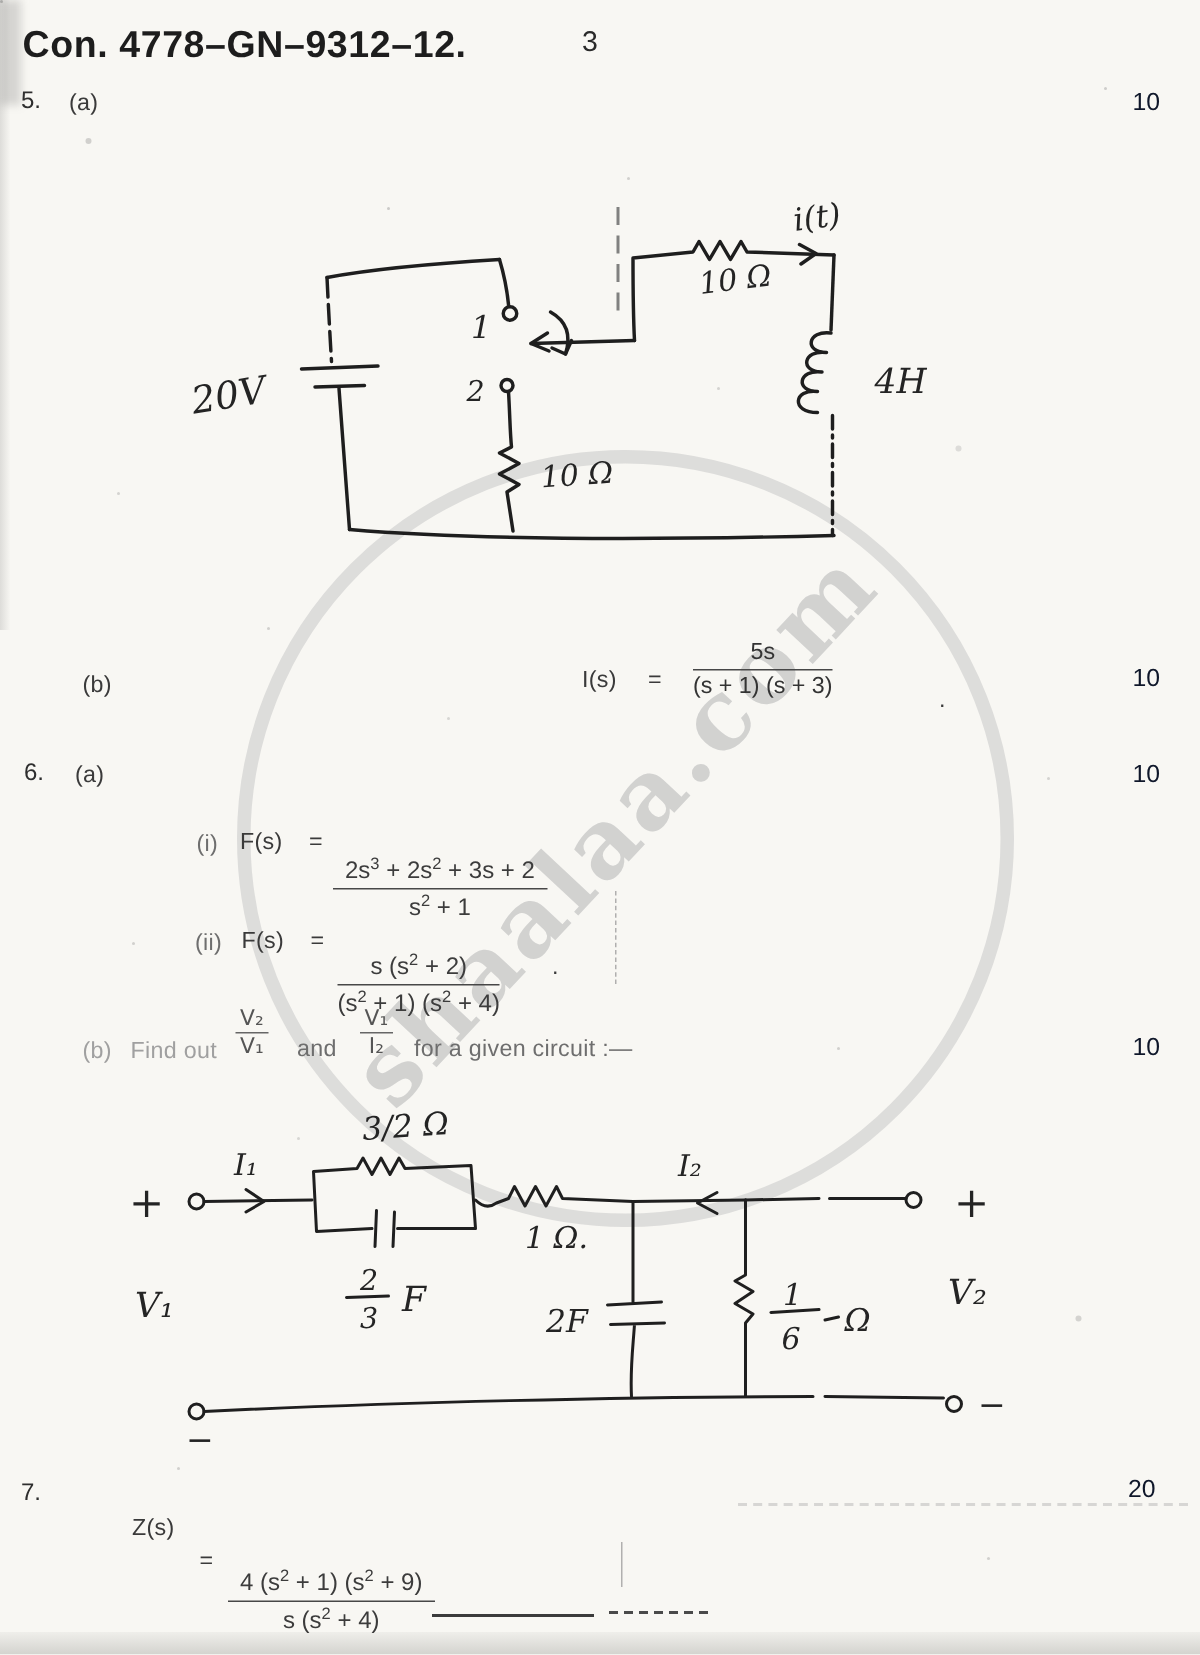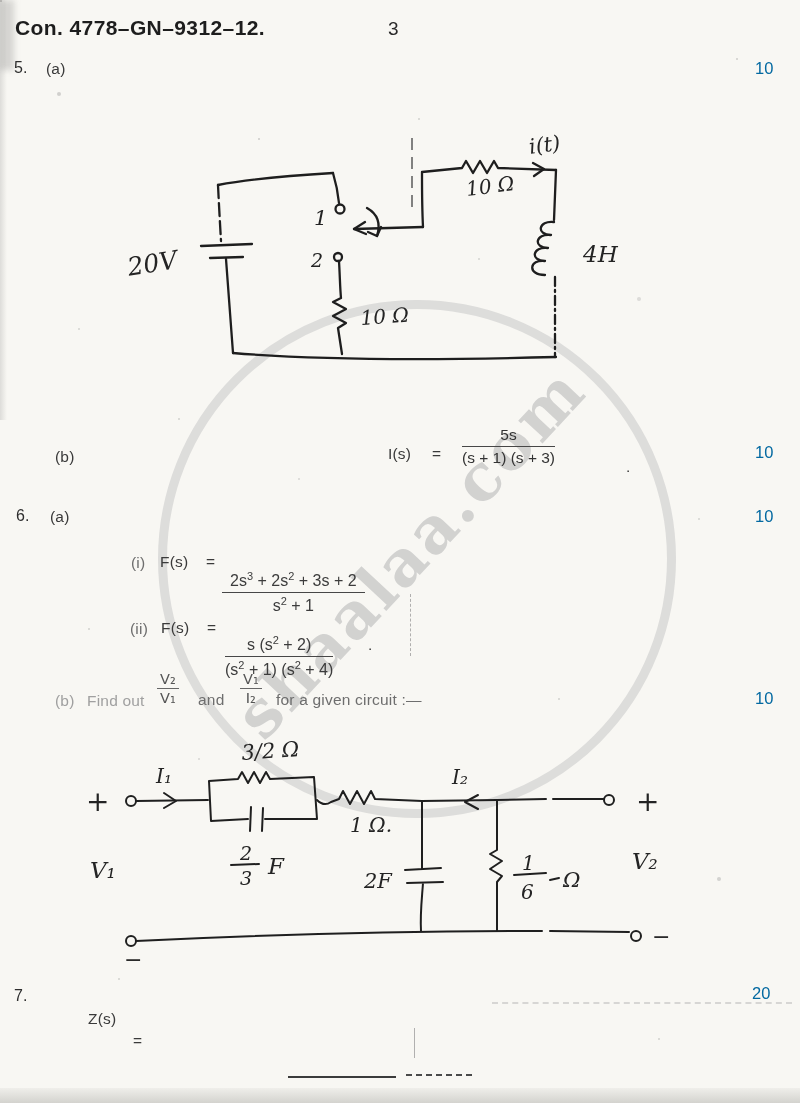--- a/index.html
+++ b/index.html
@@ -2,24 +2,24 @@
 <html><head>
 <meta charset="utf-8">
 <style>
   html,body{margin:0;padding:0;}
   body{width:800px;height:1103px;overflow:hidden;}
   .page{position:relative;width:800px;height:1103px;background:#f8f7f3;font-family:"Liberation Sans",sans-serif;color:#383838;}
   .abs{position:absolute;}
   
   .pt{font-size:15.5px;color:#3a3a3a;white-space:nowrap;letter-spacing:.2px;}
   .qno{font-size:16px;color:#2e2e2e;}
-  .marks{font-size:16.5px;color:#0369a1;}
+  .marks{font-size:16.5px;color:#0f172a;}
   .faded{color:#a0a0a0;}
   .semifaded{color:#6e6e6e;}
-  .hdr{font-size:21px;font-weight:bold;color:#1d1d1d;letter-spacing:.4px;}
+  .hdr{font-size:25px;font-weight:bold;color:#1d1d1d;letter-spacing:.4px;}
   .pageno{font-size:19px;color:#2a2a2a;}
   
   .frac{display:inline-block;text-align:center;vertical-align:middle;font-size:15.5px;color:#333;}
   .frac .num{display:block;border-bottom:1.6px solid #474747;padding:0 8px 2px 8px;text-align:center;}
   .frac .den{display:block;padding-top:2px;}
   .frac sup{font-size:11px;}
   .bigfrac{font-size:16px;color:#3c3c3c;margin-top:32px;}
   .subfrac{font-size:14.5px;font-family:"DejaVu Sans",sans-serif;color:#555;}
   .subfrac .num{padding:0 3px 1px 3px;border-bottom:1.4px solid #666;}
   .subfrac .den{padding-top:1px;}
@@ -194,18 +194,22 @@
     <circle class="wire2" cx="556" cy="203" r="5" fill="none"></circle>
     <text class="c-label" x="572" y="211" font-size="22">−</text>
   </svg>
 
   <div class="abs qno" style="left:14px;top:987px">7.</div>
   <div class="abs marks" style="left:752px;top:984px">20</div>
   <div class="abs artifact" style="left:492px;top:1002px;width:300px"></div>
 
   <div class="abs pt" style="left:88px;top:1010px">Z(s)</div>
   <div class="abs pt" style="left:133px;top:1032px">=</div>
+  <div class="abs frac bigfrac" style="left:152px;top:1013px">
+    <span class="num">4 (s<sup>2</sup> + 1) (s<sup>2</sup> + 9)</span>
+    <span class="den">s (s<sup>2</sup> + 4)</span>
+  </div>
   <div class="abs creasediv" style="left:414px;top:1028px;height:30px;border-left-style:solid"></div>
 
   <div class="abs divider-solid" style="left:288px;top:1076px;width:108px"></div>
   <div class="abs divider-dash" style="left:406px;top:1074px;width:66px"></div>
 
 </div>
 
 </body></html>

